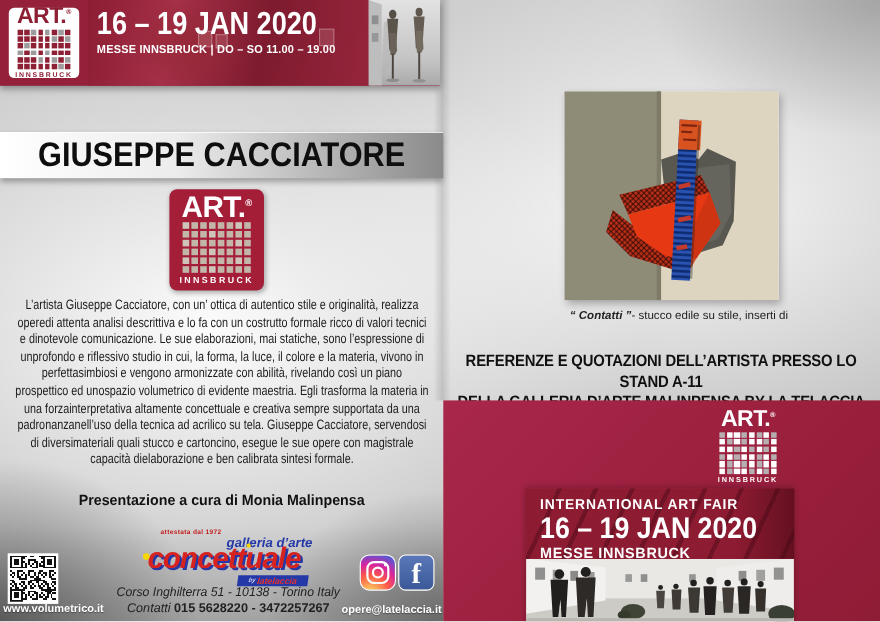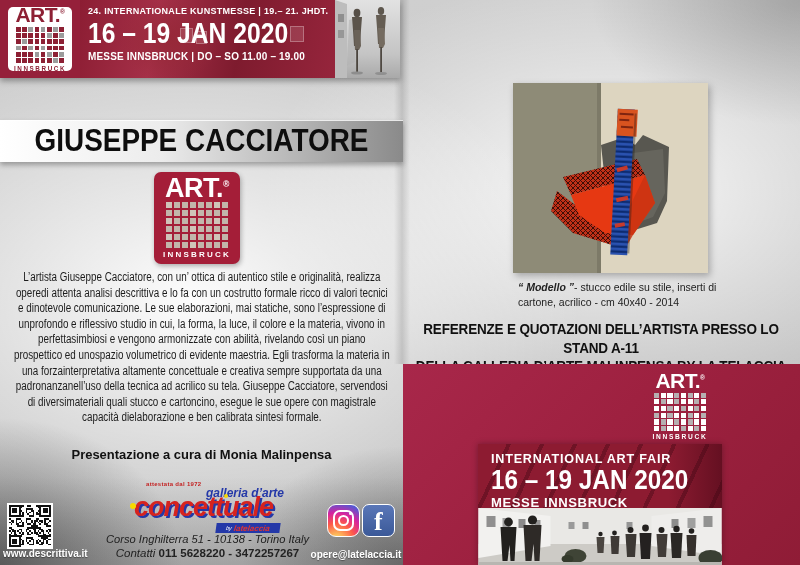--- a/index.html
+++ b/index.html
@@ -212,21 +212,20 @@
           <span style="background: rgb(141, 32, 52);"></span>
           <span style="background: rgb(141, 32, 52);"></span>
           <span style="background: rgb(141, 32, 52);"></span>
           <span style="background: rgb(156, 156, 156);"></span>
           <span style="background: rgb(141, 32, 52);"></span>
         </div>
       <div class="al-city">INNSBRUCK</div>
     </div>
 
     <div class="banner-text">
-      <div class="b-line">24. INTERNATIONALE KUNSTMESSE | 19.– 21. JHDT.</div>
       <div class="b-dates">16 – 19 JAN 2020</div>
       <div class="b-venue">MESSE INNSBRUCK | DO – SO 11.00 – 19.00</div>
     </div>
   </div>
 
   <div class="band">
     <h1>GIUSEPPE CACCIATORE</h1>
   </div>
 
   <div class="artlogo al-center">
@@ -599,27 +598,27 @@
           <rect x="0" y="24" width="1" height="1"></rect>
           <rect x="1" y="24" width="1" height="1"></rect>
           <rect x="2" y="24" width="1" height="1"></rect>
           <rect x="3" y="24" width="1" height="1"></rect>
           <rect x="4" y="24" width="1" height="1"></rect>
           <rect x="5" y="24" width="1" height="1"></rect>
           <rect x="6" y="24" width="1" height="1"></rect>
         </g>
       </svg>
   </div>
-  <div class="site">www.descrittiva.it</div>
+  <div class="site">www.volumetrico.it</div>
 
   <div class="addr">
     <div class="a1">Corso Inghilterra 51 - 10138 - Torino Italy</div>
     <div class="a2">
       <span class="lab">Contatti</span>
-      <span class="num">011 5628220 - 3472257267</span>
+      <span class="num">015 5628220 - 3472257267</span>
     </div>
   </div>
 
   <div class="icon-ig">
     <div class="cam"></div>
     <div class="lens"></div>
     <div class="dotd"></div>
   </div>
   <div class="icon-fb">
     <div class="f">f</div>
@@ -653,22 +652,21 @@
         <path d="M103 31h14M103 37h10M105 44h12" stroke="#7e2410" stroke-width="2"></path>
         <rect x="103" y="84" width="11" height="4" fill="#d8391f" opacity=".9" transform="rotate(-18 108 86)"></rect>
         <rect x="104" y="114" width="12" height="4" fill="#d8391f" opacity=".9" transform="rotate(-15 110 116)"></rect>
         <rect x="104" y="140" width="10" height="4" fill="#d8391f" opacity=".9" transform="rotate(-12 109 142)"></rect>
         <rect x="118" y="30" width="2" height="140" fill="#1b1b1b" opacity=".35"></rect>
       </g>
     </svg>
   </div>
 
   <div class="caption">
-    <div><b>“ Modello ”</b><span>- stucco edile su stile, inserti di</span></div>
-    <div>cartone, acrilico - cm 40x40 - 2014</div>
+    <div><b>“ Contatti ”</b><span>- stucco edile su stile, inserti di</span></div>
   </div>
 
   <div class="referenze">
     <div>REFERENZE E QUOTAZIONI DELL’ARTISTA PRESSO LO STAND A-11</div>
     <div>DELLA GALLERIA D’ARTE MALINPENSA BY LA TELACCIA</div>
   </div>
 
   <div class="panel">
     <div class="fair-card">
       <div class="fc-top">

